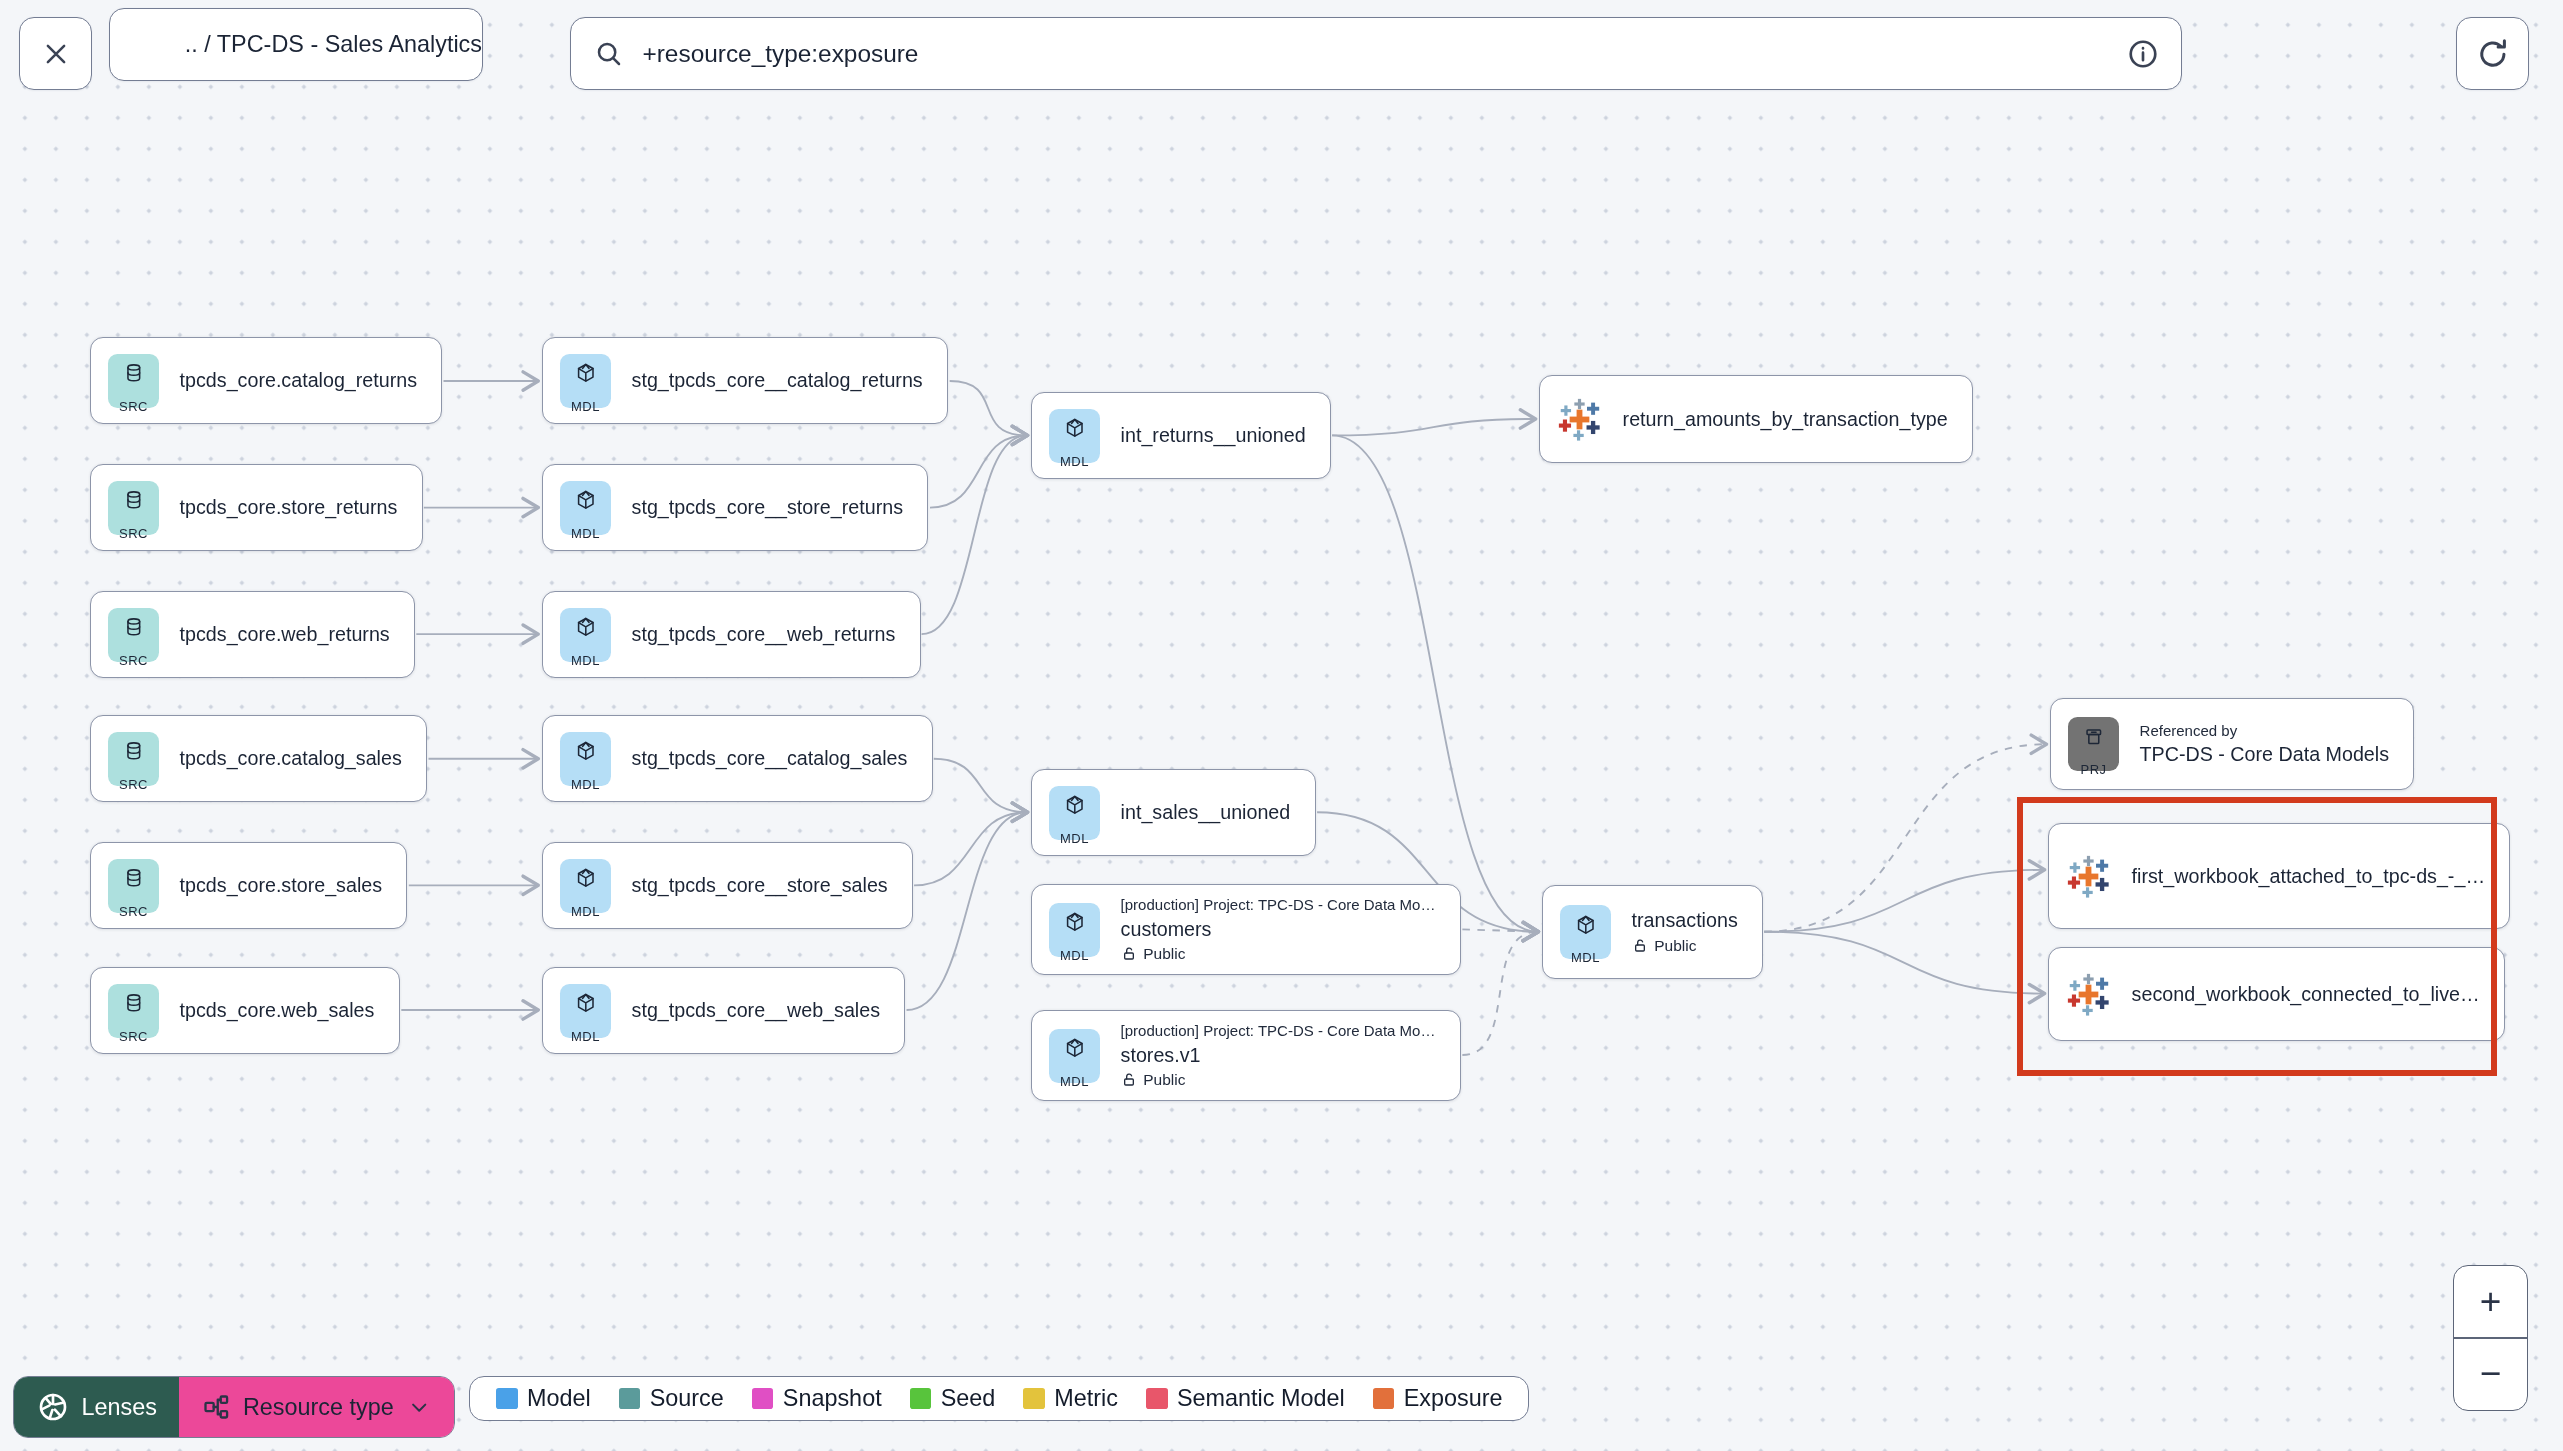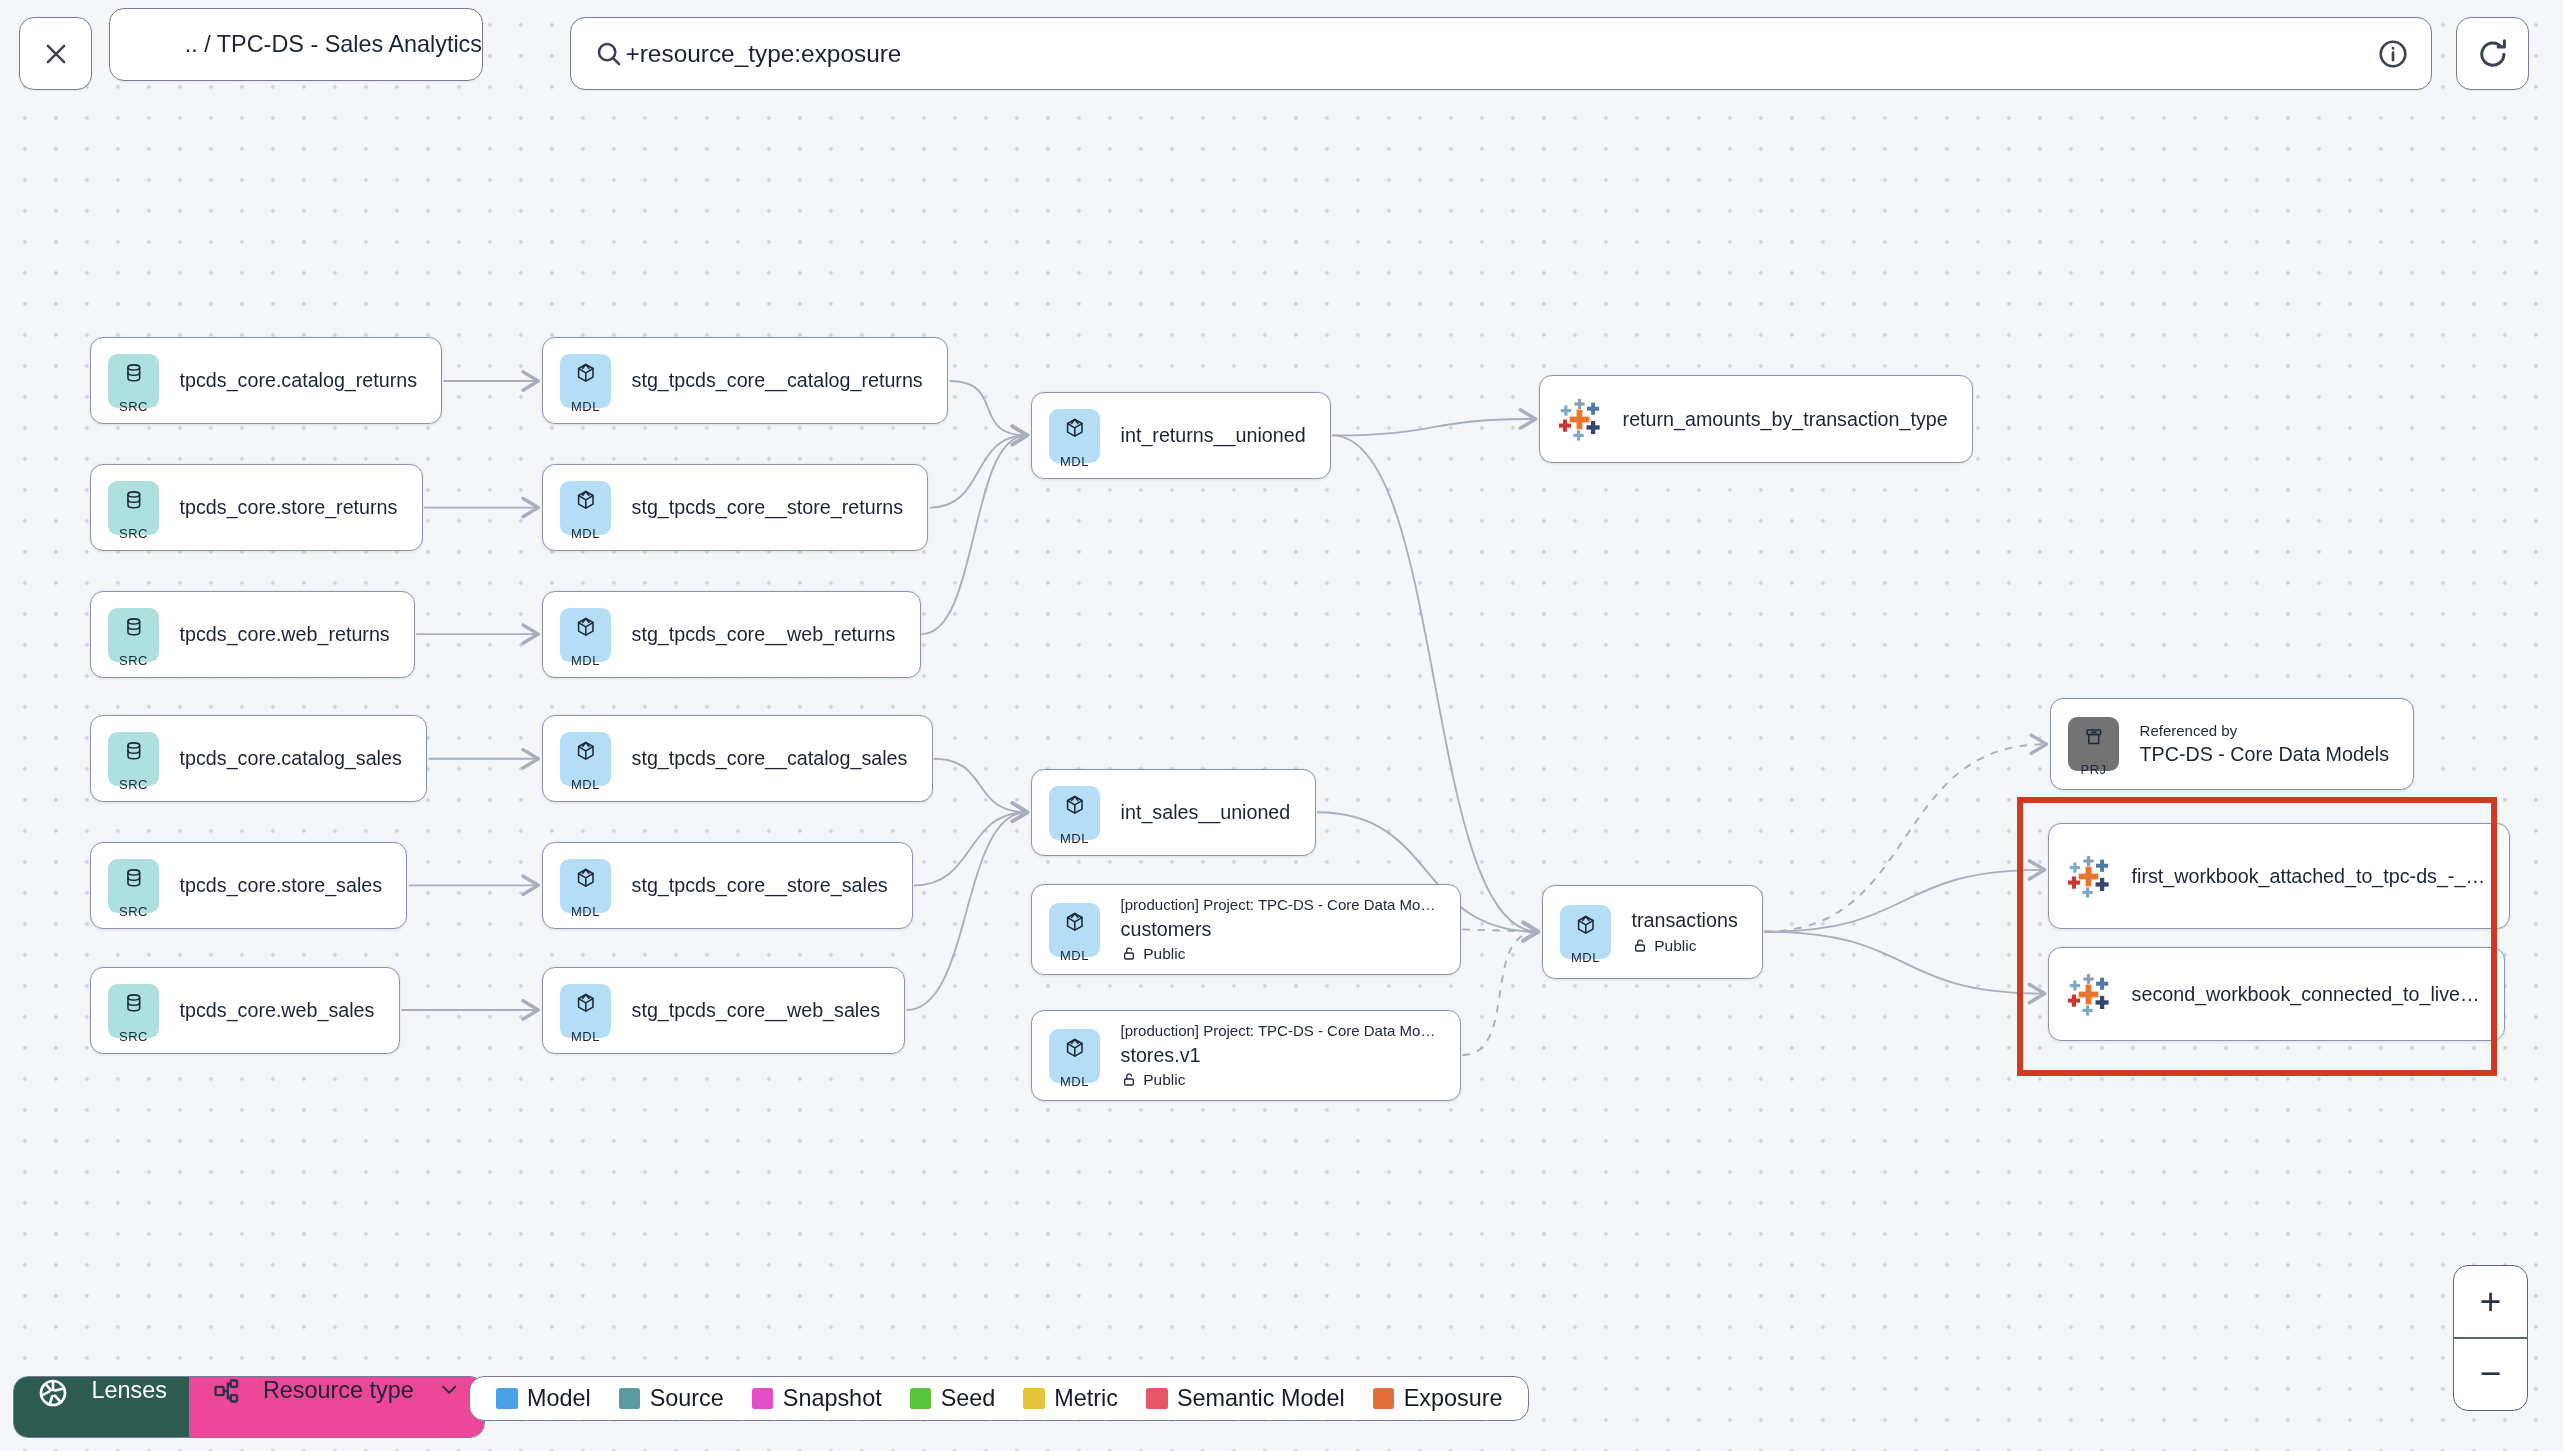--- a/index.html
+++ b/index.html
@@ -12,21 +12,21 @@
   }
   .canvas{position:absolute;inset:0}
   #edges{position:absolute;inset:0;width:2563px;height:1451px}
 
   
   .chrome{position:absolute;background:#fff;border:1.9px solid #747d93;border-radius:15px;
     box-sizing:border-box;display:flex;align-items:center;box-shadow:0 0.9px 1.9px rgba(25,35,60,.06)}
   .chrome.btn{justify-content:center;cursor:pointer}
   #close-btn{left:19px;top:17px;width:73px;height:73px}
   #breadcrumb{left:109px;top:8px;width:374px;height:73px;justify-content:flex-end;font-size:23.4px}
-  #searchbar{left:570px;top:17px;width:1862px;height:73px;padding:0 22.5px;}
+  #searchbar{left:570px;top:17px;width:1612px;height:73px;padding:0 22.5px;gap:17px}
   #searchbar input{flex:1;border:none;outline:none;font-size:24.4px;color:#1b2435;
     font-family:"Liberation Sans",sans-serif;background:transparent}
   #refresh-btn{left:2456px;top:17px;width:73px;height:73px}
   .chrome svg{stroke:#3a4254;fill:none;stroke-width:2;stroke-linecap:round;stroke-linejoin:round}
 
   
   .node{position:absolute;background:#fff;border:1.9px solid #8d95a9;border-radius:13px;
     box-sizing:border-box;display:flex;align-items:center;gap:20.6px;padding:0 24.4px 0 17px;
     box-shadow:0 0.9px 2.8px rgba(20,30,50,.10);cursor:pointer;white-space:nowrap}
   .badge{width:51px;height:54px;border-radius:9.4px;flex:none;display:flex;flex-direction:column;
@@ -41,21 +41,21 @@
   .node-label{font-size:19.7px;color:#1b2435}
   .node-sub{font-size:15px;color:#222b3c;margin-bottom:4.7px}
   .node-meta{font-size:15.5px;color:#222b3c;display:flex;align-items:center;gap:6.6px;margin-top:4.7px}
   .node-meta svg{width:16px;height:16px;stroke:#222b3c;fill:none;stroke-width:2;stroke-linecap:round}
 
   #highlight{position:absolute;border:6.6px solid #d23a1d;box-sizing:border-box}
 
   
   .pillgroup{position:absolute;left:13px;top:1376px;height:62px;display:flex;
     border:1.9px solid #747d93;border-radius:15px;overflow:hidden;box-sizing:border-box;background:#fff}
-  .seg{display:flex;gap:23px;padding:0 22.5px;font-size:23.4px;cursor:pointer}
+  .seg{display:flex;align-items:center;gap:13px;padding:0 22.5px;font-size:23.4px;cursor:pointer}
   .seg svg{stroke-width:2;fill:none;stroke-linecap:round;stroke-linejoin:round}
   #lenses-seg{color:#fff}
   #lenses-seg svg{stroke:#fff}
   #restype-seg{color:#1b2435;background:#ec4899}
   #restype-seg svg{stroke:#2a3346}
 
   #legend{position:absolute;left:469px;top:1376px;height:45px;background:#fff;
     border:1.9px solid #747d93;border-radius:15px;box-sizing:border-box;display:flex;
     align-items:center;gap:28px;padding:0 26px;font-size:23.4px;color:#141c2b}
   .leg-item{display:flex;align-items:center;gap:9.4px}

